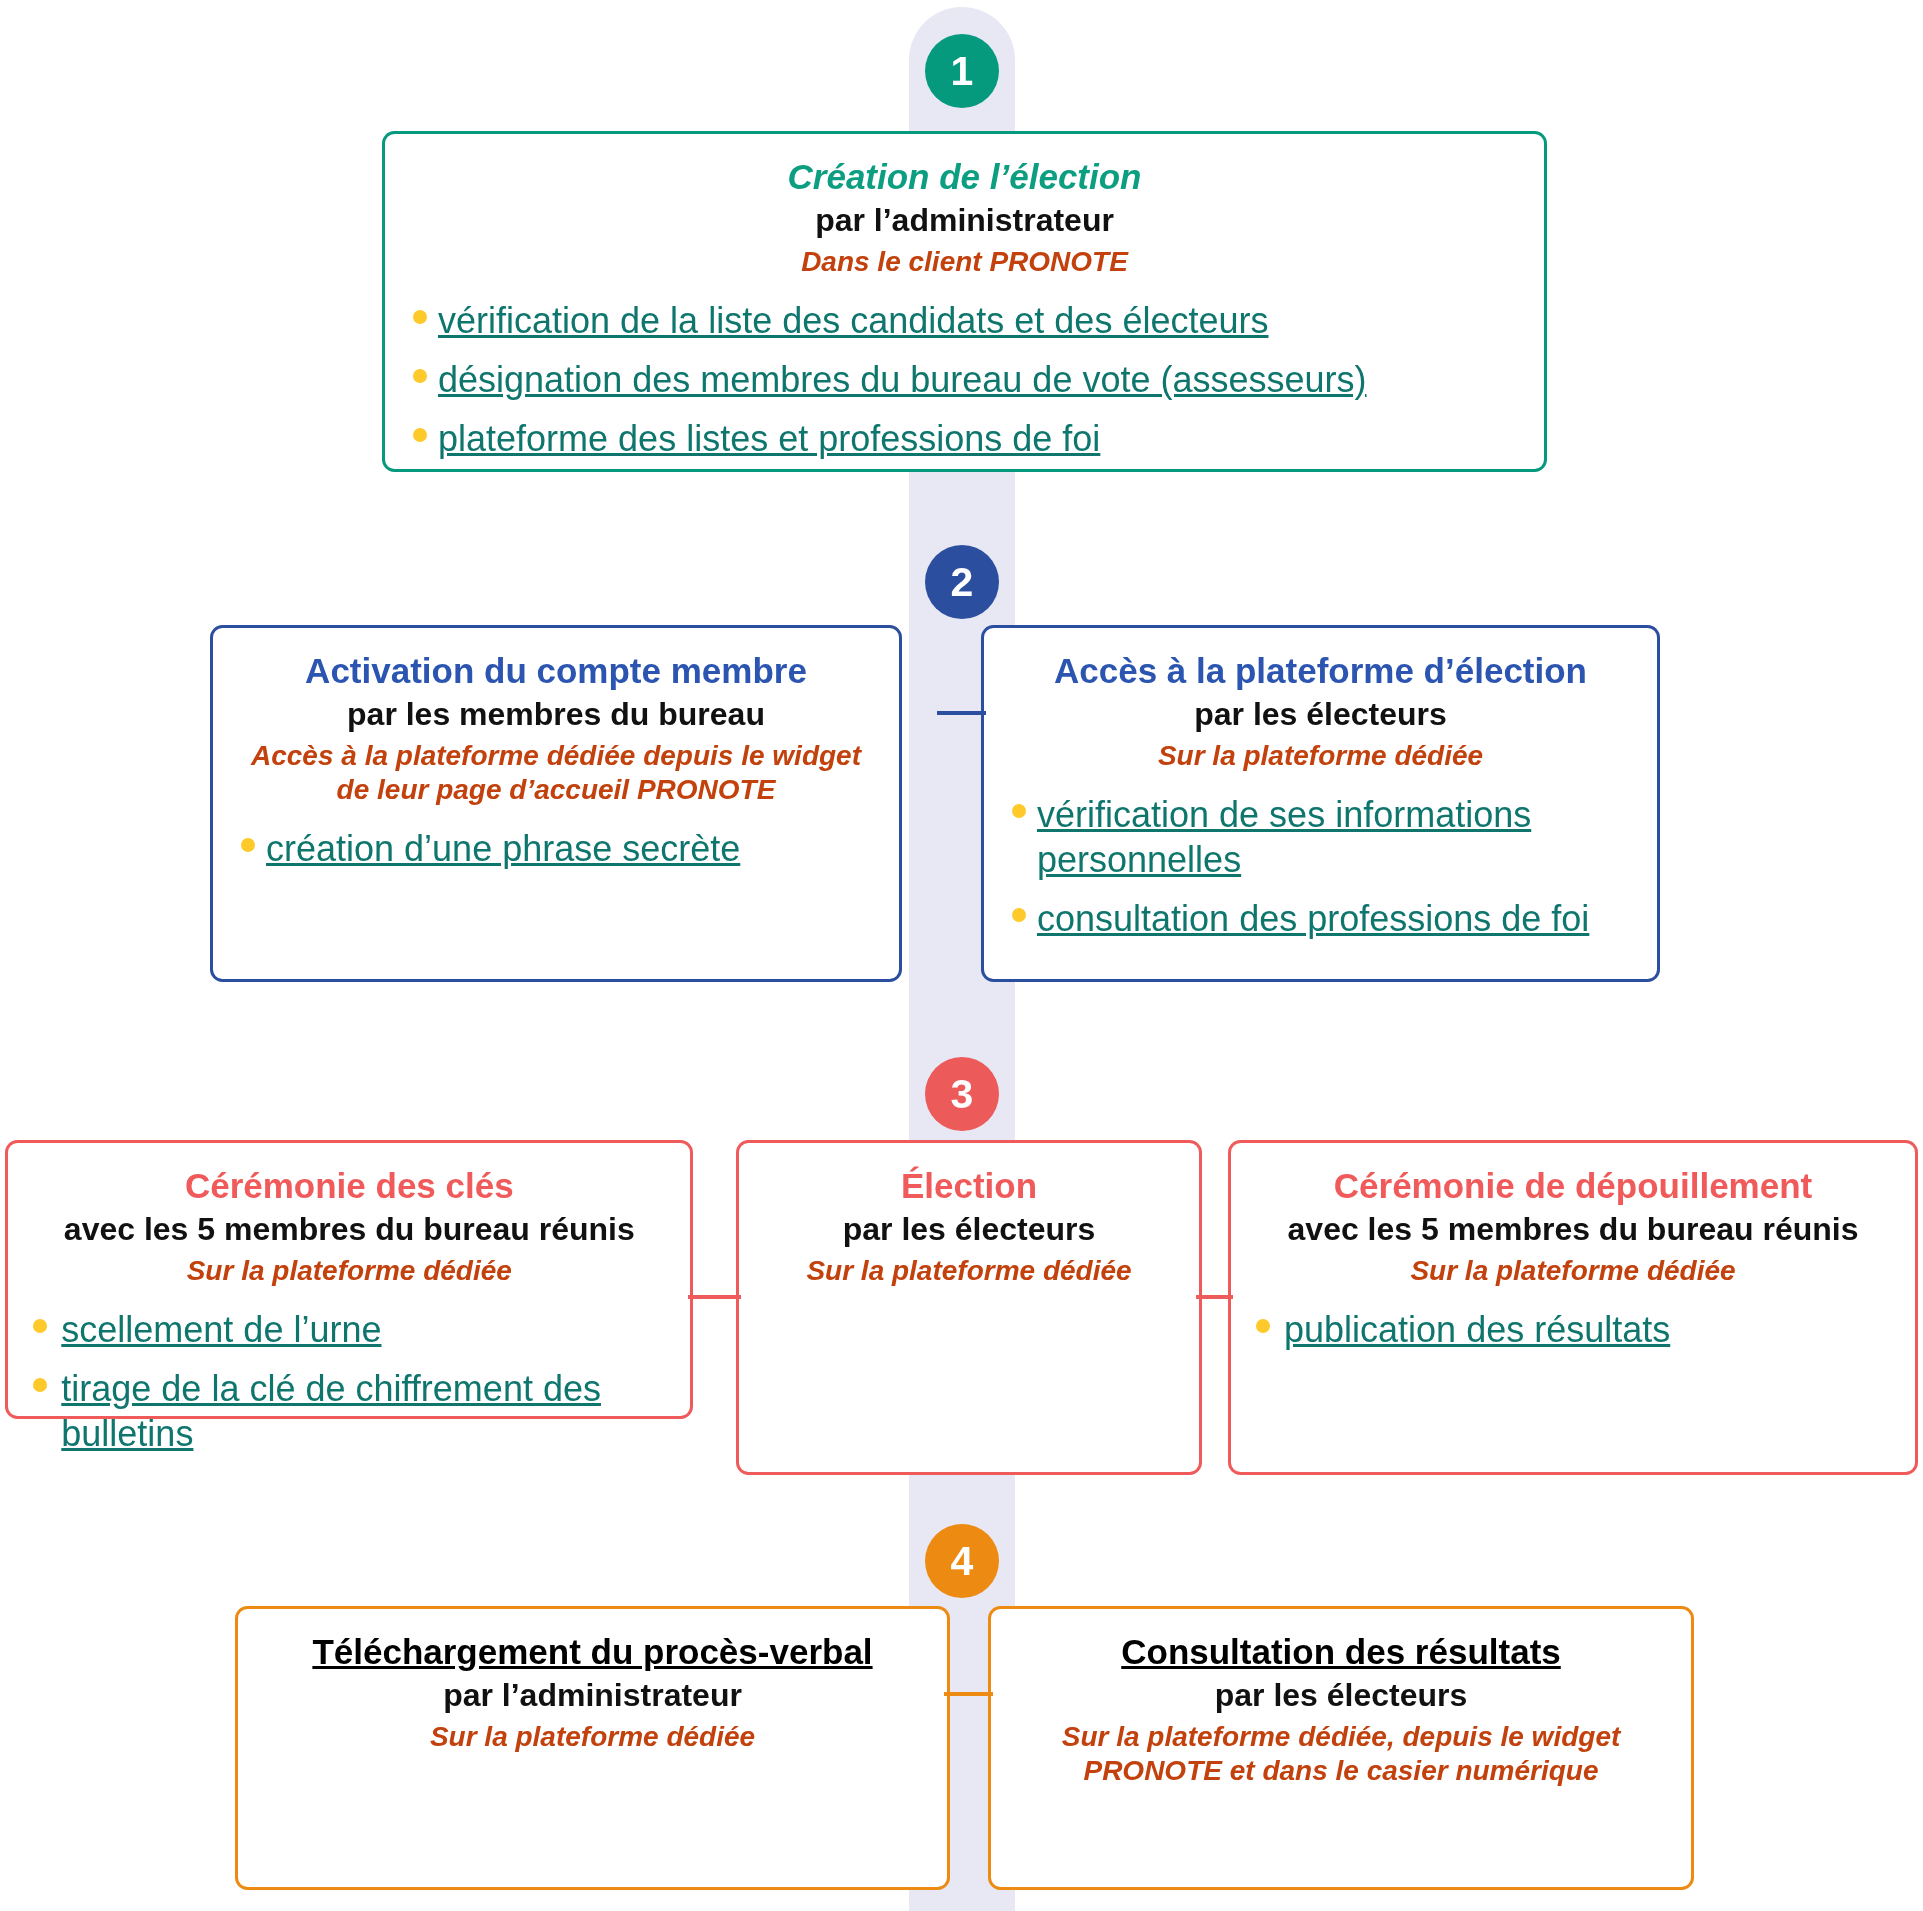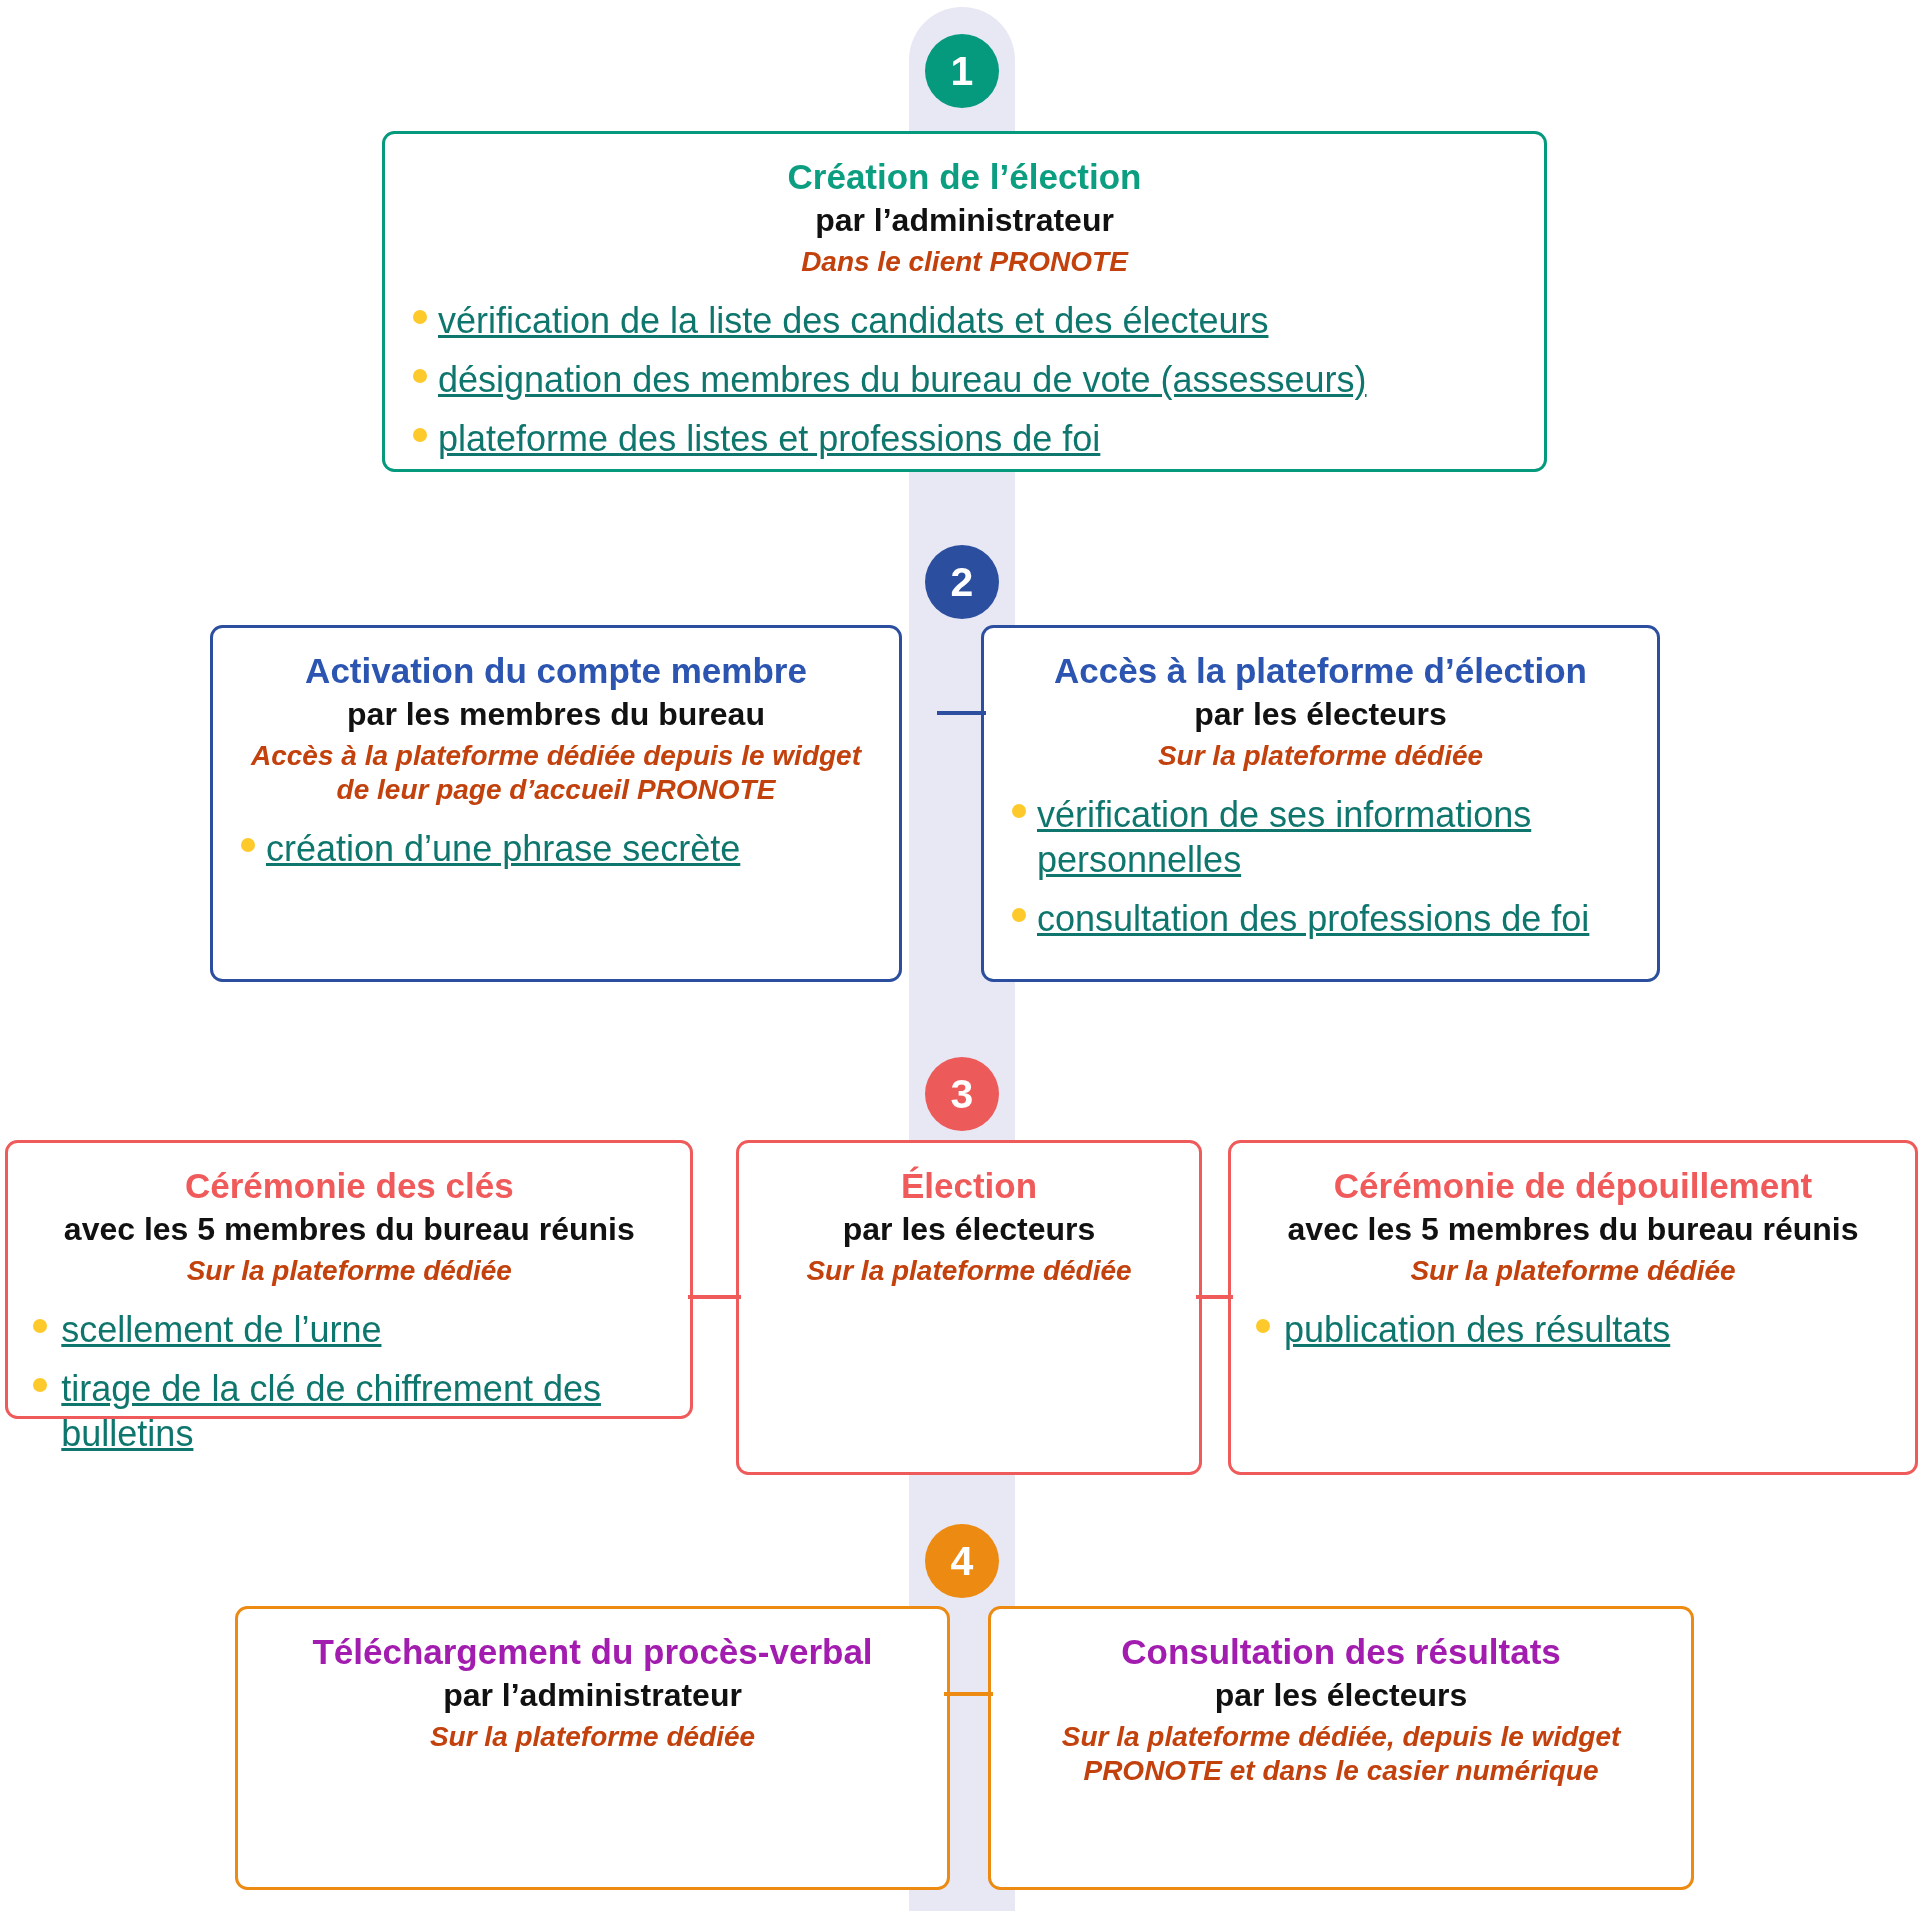--- a/index.html
+++ b/index.html
@@ -68,24 +68,24 @@
   .box.red    { border-color: #ef5a5a; }
   .box.orange { border-color: #ec8a12; }
 
   .b-title {
     text-align: center;
     font-weight: bold;
     font-size: 35px;
     line-height: 1.16;
     margin: 0 0 3.5px 0;
   }
-  .b-title.green  { color: #0c9e80; }
+  .b-title.green  { color: #0c9e80; font-style: italic; }
   .b-title.navy   { color: #2b55b0; }
   .b-title.red    { color: #f05a5a; }
-  .b-title.orange { color: #a21caf; }
+  .b-title.orange { color: #000000; text-decoration: underline; }
 
   .b-sub {
     text-align: center;
     font-weight: bold;
     font-size: 32px;
     color: #111111;
     line-height: 1.2;
     margin: 0 0 5.3px 0;
   }
   .b-note {

